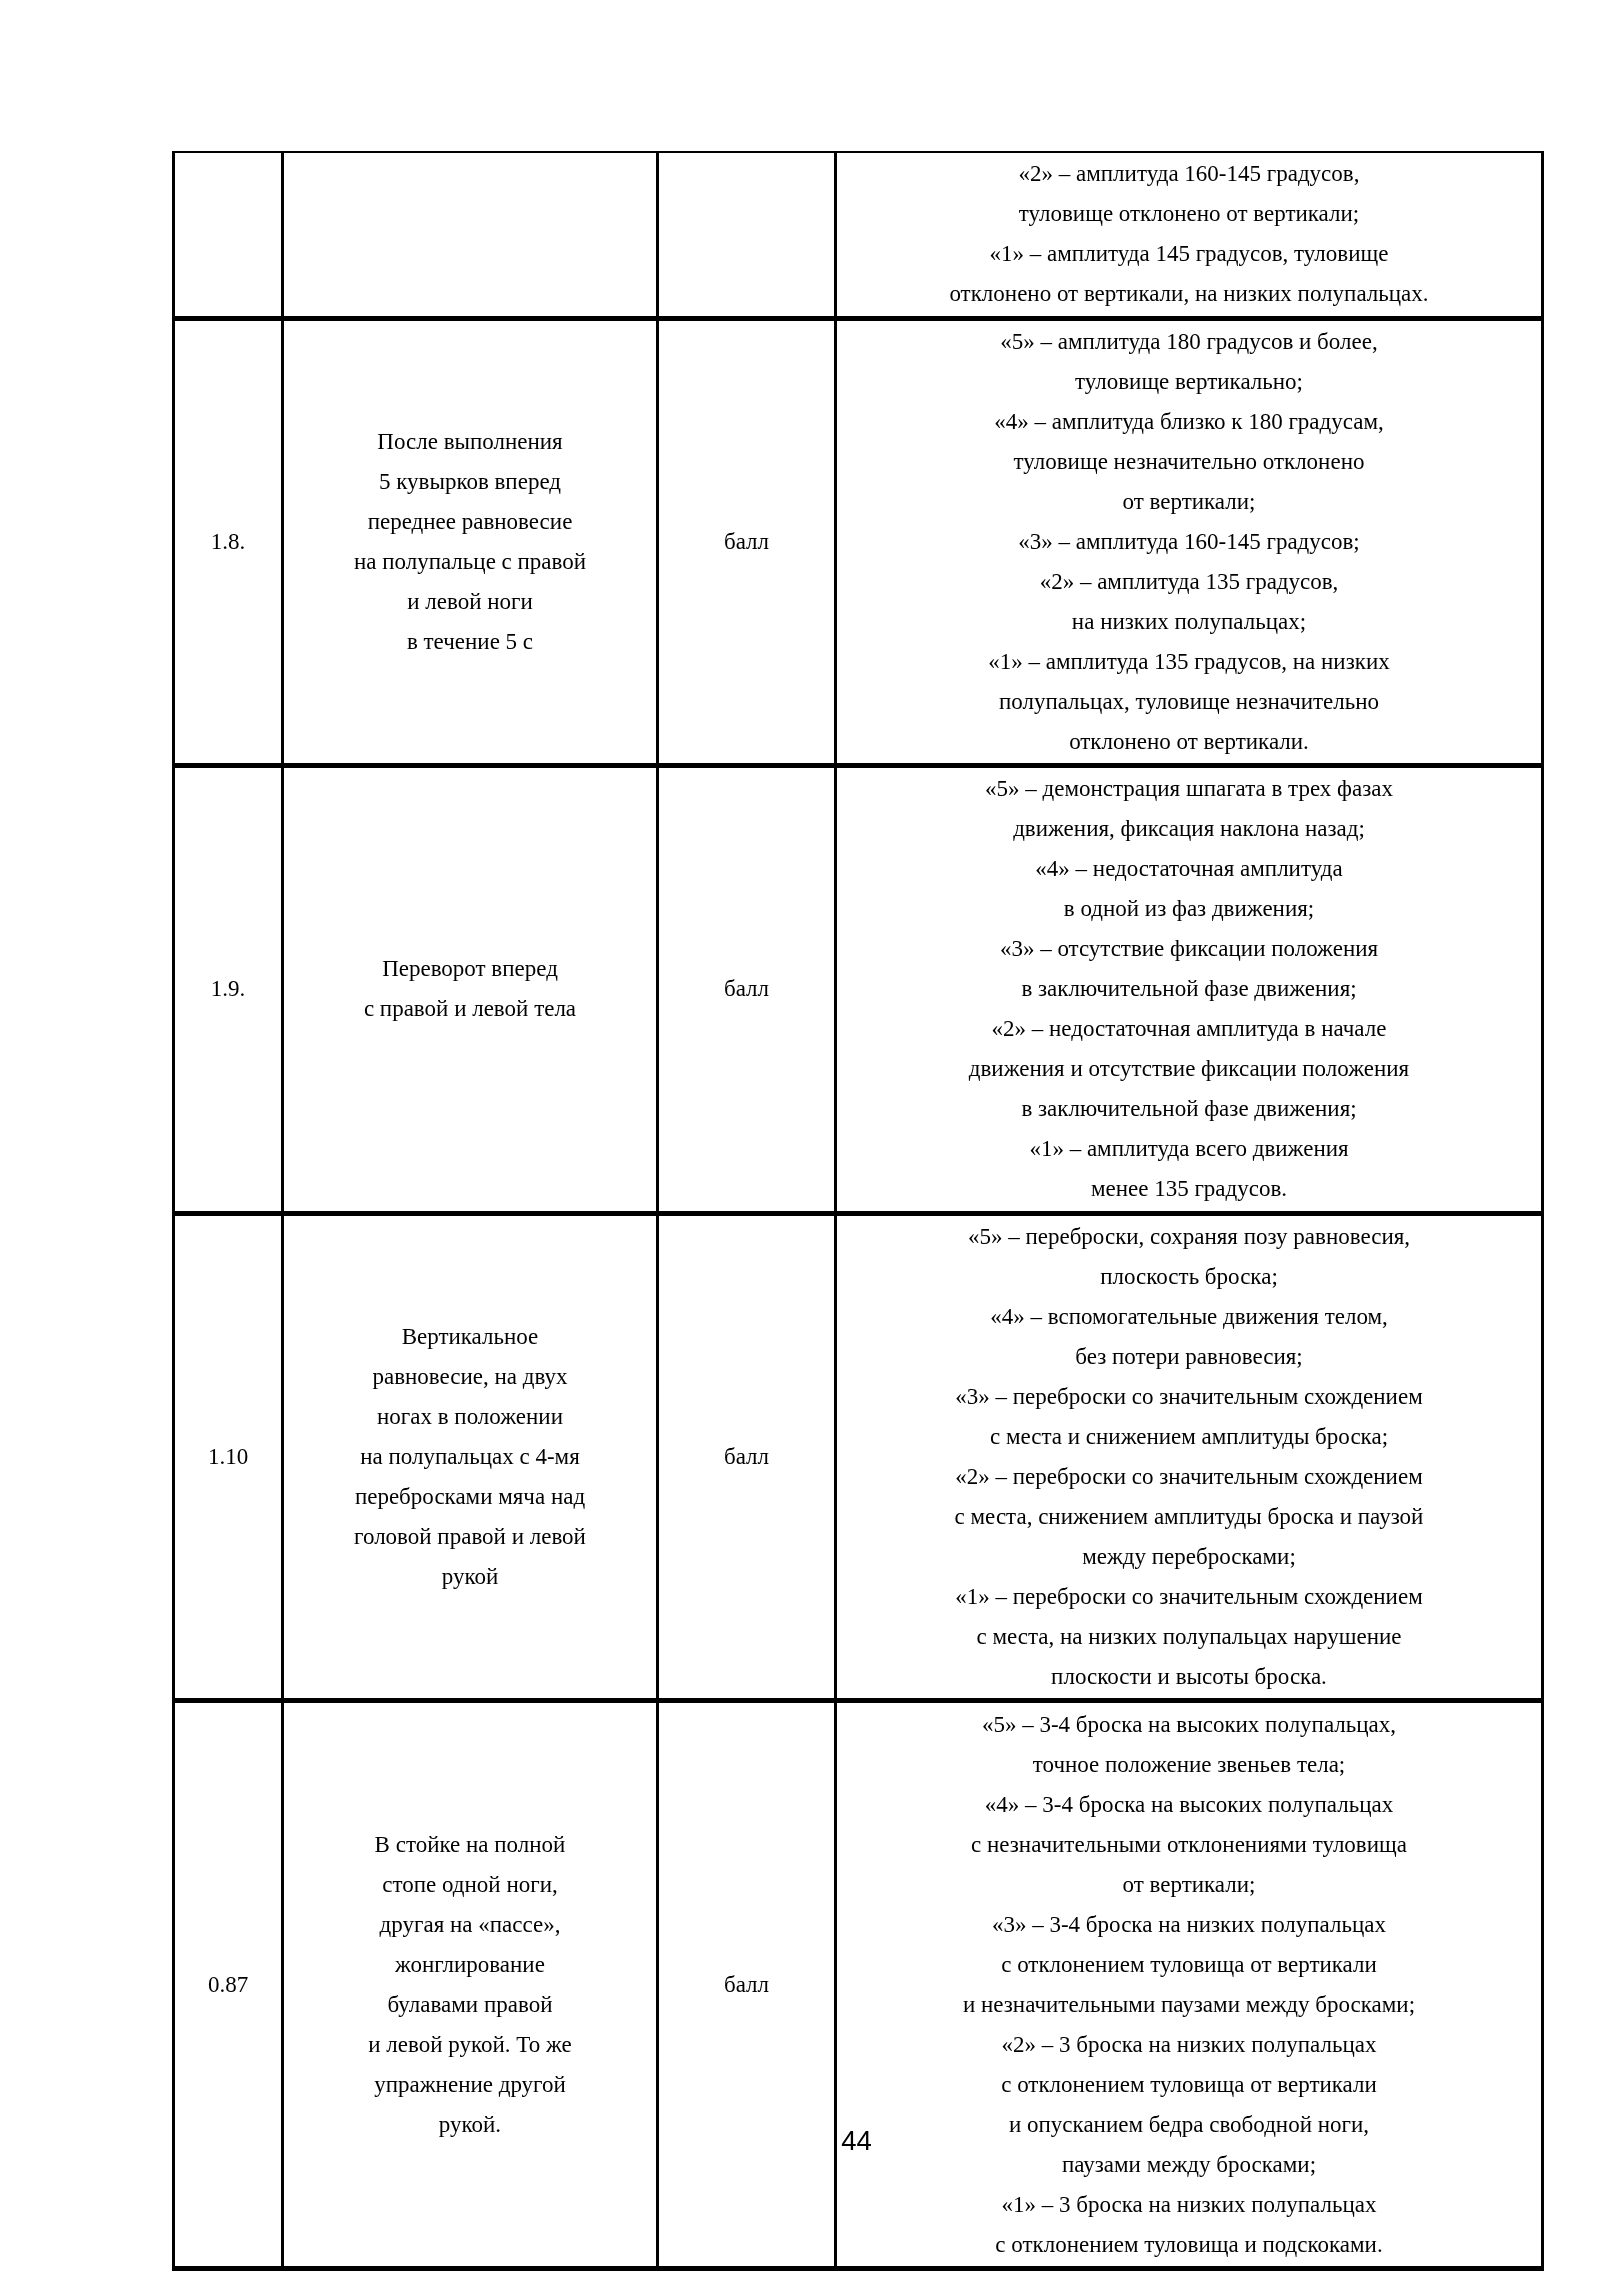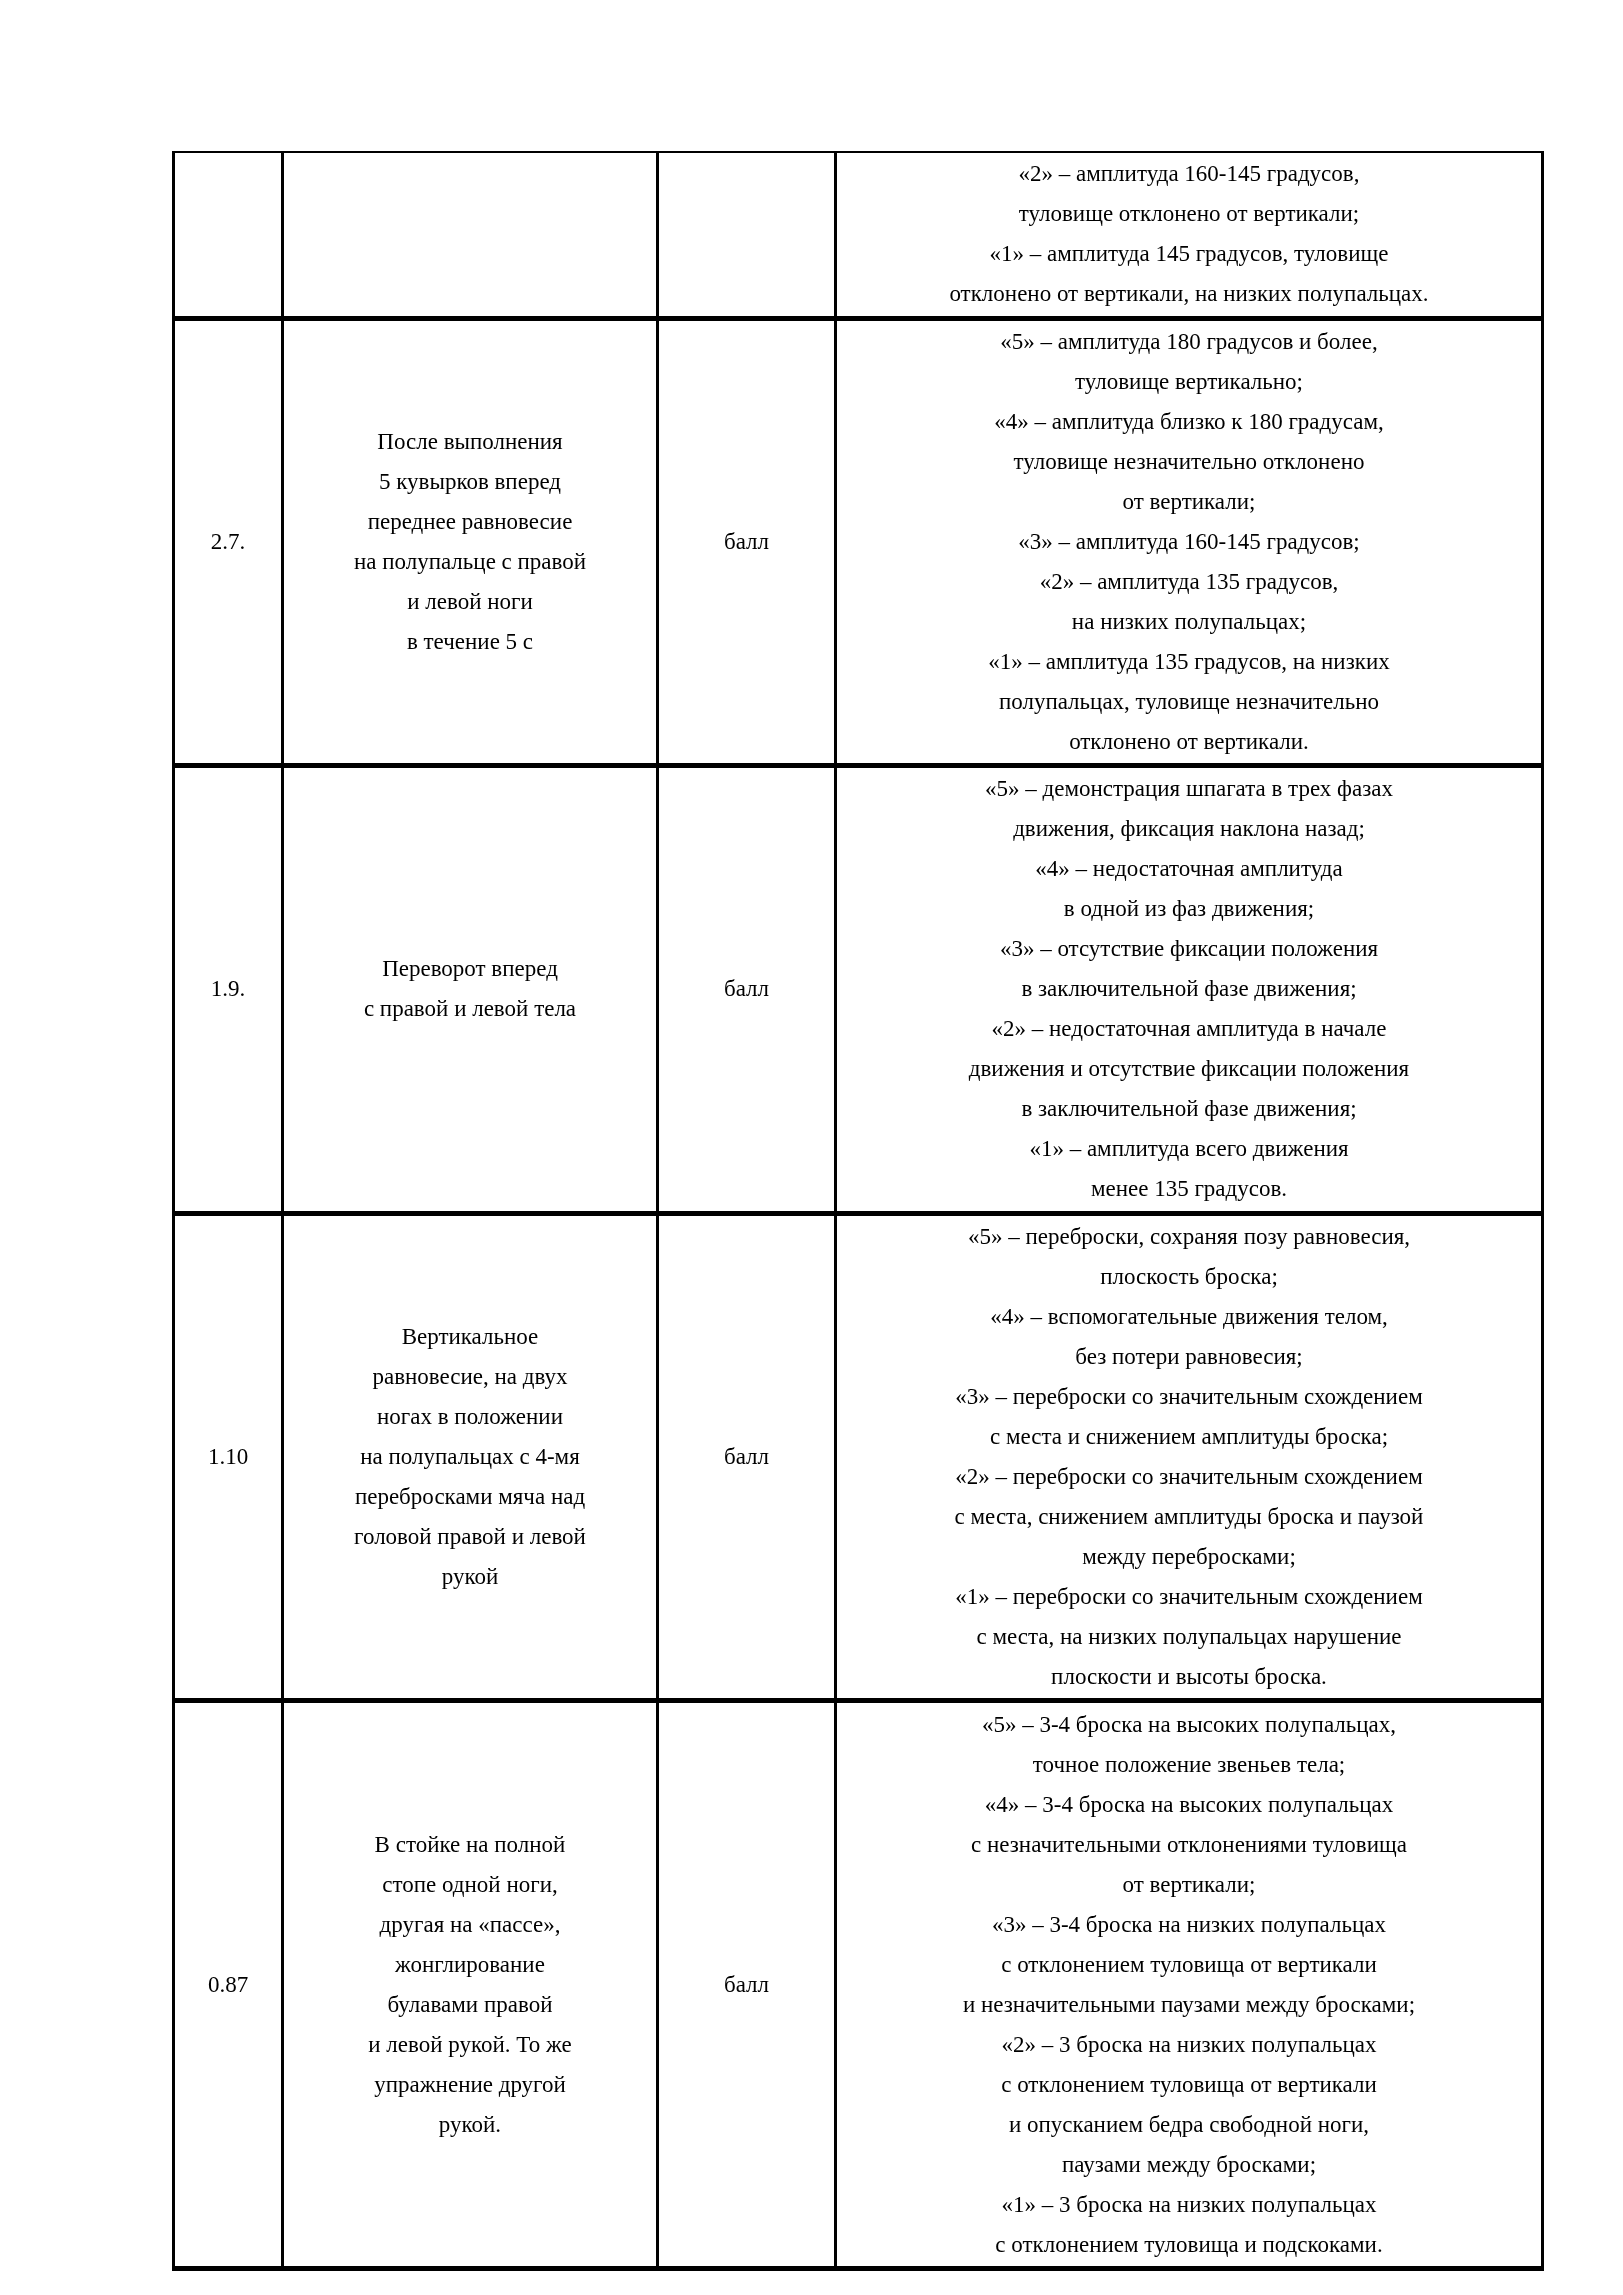--- a/index.html
+++ b/index.html
@@ -73,21 +73,21 @@
       <tr class="r0">
         <td class="num"></td>
         <td class="ex"></td>
         <td class="unit"></td>
         <td class="crit">«2» – амплитуда 160-145 градусов,
 туловище отклонено от вертикали;
 «1» – амплитуда 145 градусов, туловище
 отклонено от вертикали, на низких полупальцах.</td>
       </tr>
       <tr class="r1">
-        <td class="num">2.7.</td>
+        <td class="num">1.8.</td>
         <td class="ex">После выполнения
 5 кувырков вперед
 переднее равновесие
 на полупальце с правой
 и левой ноги
 в течение 5 с</td>
         <td class="unit">балл</td>
         <td class="crit">«5» – амплитуда 180 градусов и более,
 туловище вертикально;
 «4» – амплитуда близко к 180 градусам,
@@ -162,15 +162,16 @@
 «2» – 3 броска на низких полупальцах
 с отклонением туловища от вертикали
 и опусканием бедра свободной ноги,
 паузами между бросками;
 «1» – 3 броска на низких полупальцах
 с отклонением туловища и подскоками.</td>
       </tr>
     </tbody>
   </table>
 
+  <div class="pageno">44</div>
 
 </div>
 
 
 </body></html>

